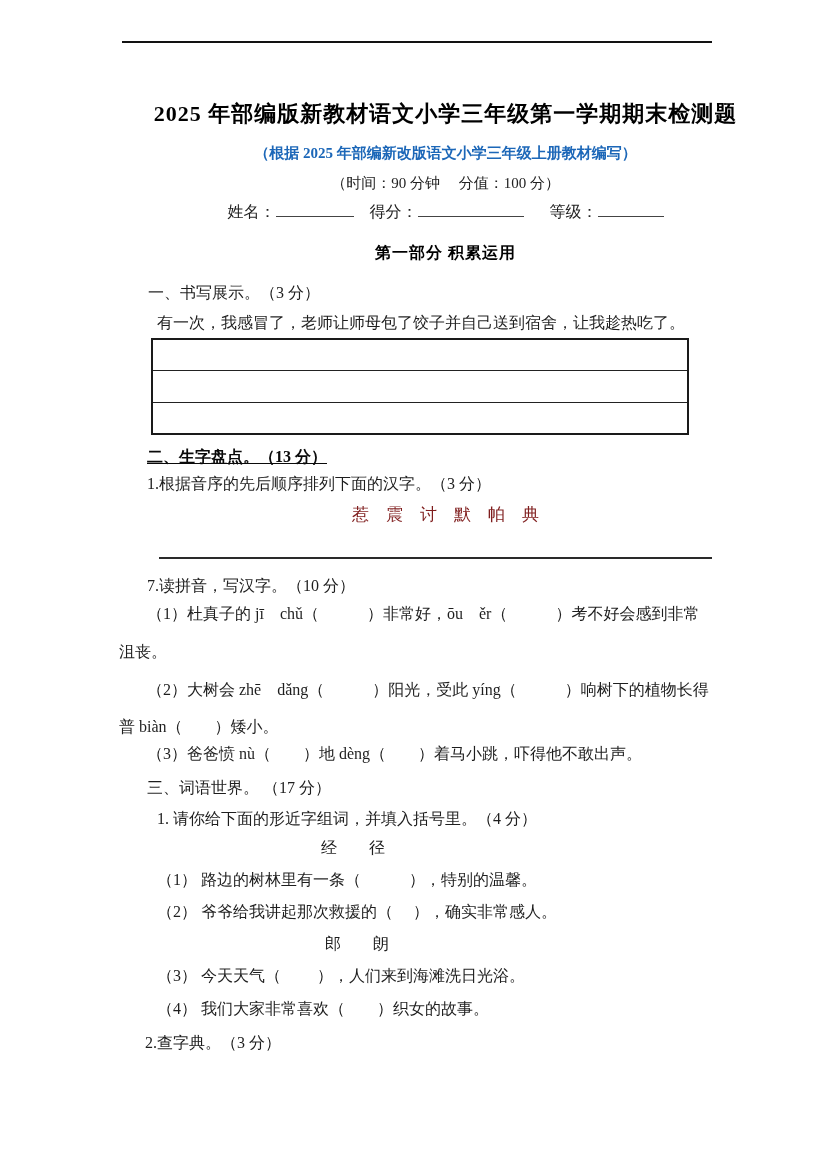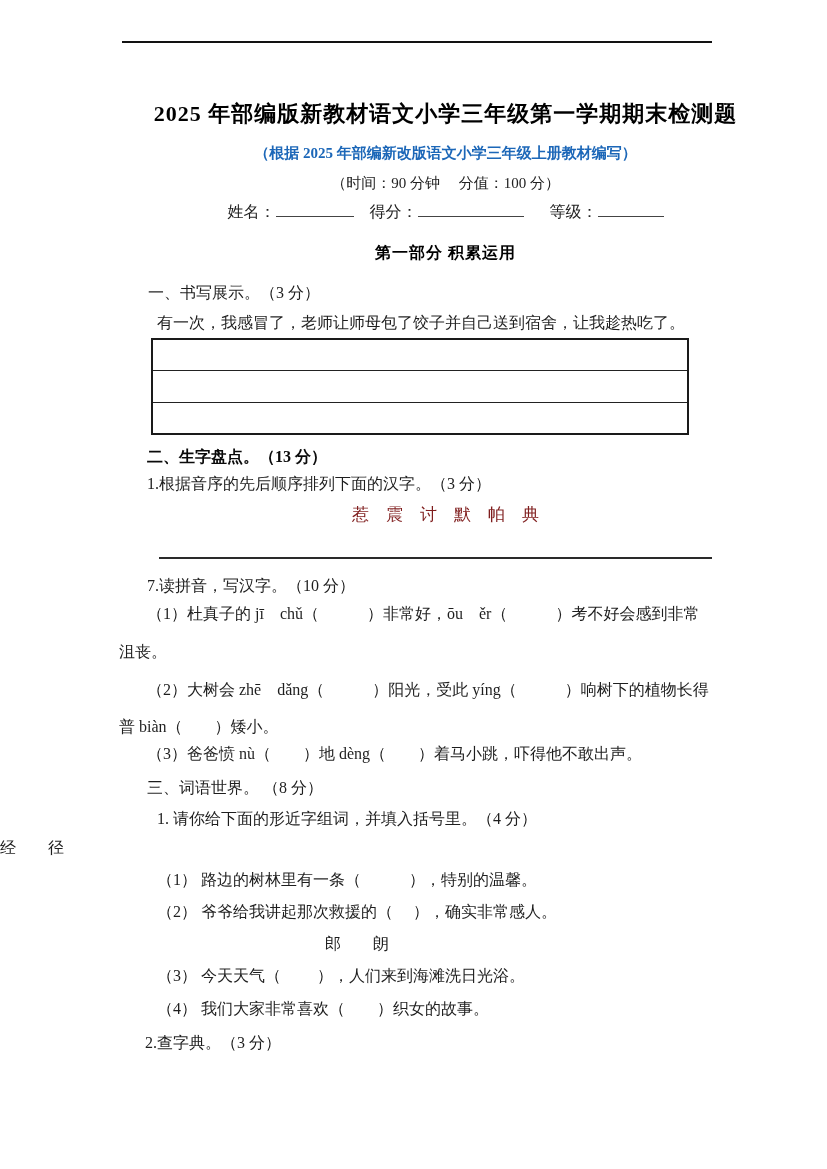--- a/index.html
+++ b/index.html
@@ -60,36 +60,36 @@
 
   <div class="abs body-line" style="top:283px;left:148px;">一、书写展示。（3 分）</div>
   <div class="abs body-line" style="top:313px;left:157px;">有一次，我感冒了，老师让师母包了饺子并自己送到宿舍，让我趁热吃了。</div>
 
   <div class="writing-box">
     <div class="row"></div>
     <div class="row"></div>
     <div class="row"></div>
   </div>
 
-  <div class="abs body-line bold" style="top:447px;left:147px;">二、生字盘点。（13 分）</div>
+  <div class="abs body-line bold" style="top:447px;left:147px;text-decoration:underline;">二、生字盘点。（13 分）</div>
   <div class="abs body-line" style="top:474px;left:147px;">1.根据音序的先后顺序排列下面的汉字。（3 分）</div>
   <div class="abs center chars-row">惹　震　讨　默　帕　典</div>
   <div class="answer-rule"></div>
   <div class="abs body-line" style="top:576px;left:147px;">7.读拼音，写汉字。（10 分）</div>
 
   <div class="abs body-line" style="top:604px;left:147px;">（1）杜真子的 jī　chǔ（　　　）非常好，ōu　ěr（　　　）考不好会感到非常</div>
   <div class="abs body-line" style="top:642px;left:119px;">沮丧。</div>
   <div class="abs body-line" style="top:680px;left:147px;">（2）大树会 zhē　dǎng（　　　）阳光，受此 yíng（　　　）响树下的植物长得</div>
   <div class="abs body-line" style="top:717px;left:119px;">普 biàn（　　）矮小。</div>
   <div class="abs body-line" style="top:744px;left:147px;">（3）爸爸愤 nù（　　）地 dèng（　　）着马小跳，吓得他不敢出声。</div>
 
-  <div class="abs body-line" style="top:778px;left:147px;">三、词语世界。 （8 分）</div>
+  <div class="abs body-line" style="top:778px;left:147px;">三、词语世界。 （17 分）</div>
   <div class="abs body-line" style="top:809px;left:157px;">1. 请你给下面的形近字组词，并填入括号里。（4 分）</div>
 
-  <div class="abs body-line" style="top:838px;left:0;width:706px;text-align:left;">经　　径</div>
+  <div class="abs body-line" style="top:838px;left:0;width:706px;text-align:center;">经　　径</div>
   <div class="abs body-line" style="top:870px;left:157px;">（1） 路边的树林里有一条（　　　），特别的温馨。</div>
   <div class="abs body-line" style="top:902px;left:157px;">（2） 爷爷给我讲起那次救援的（　 ），确实非常感人。</div>
   <div class="abs body-line" style="top:934px;left:0;width:714px;text-align:center;">郎　　朗</div>
   <div class="abs body-line" style="top:966px;left:157px;">（3） 今天天气（　　 ），人们来到海滩洗日光浴。</div>
   <div class="abs body-line" style="top:999px;left:157px;">（4） 我们大家非常喜欢（　　）织女的故事。</div>
   <div class="abs body-line" style="top:1033px;left:145px;">2.查字典。（3 分）</div>
 
 </div>
 
 </body></html>

